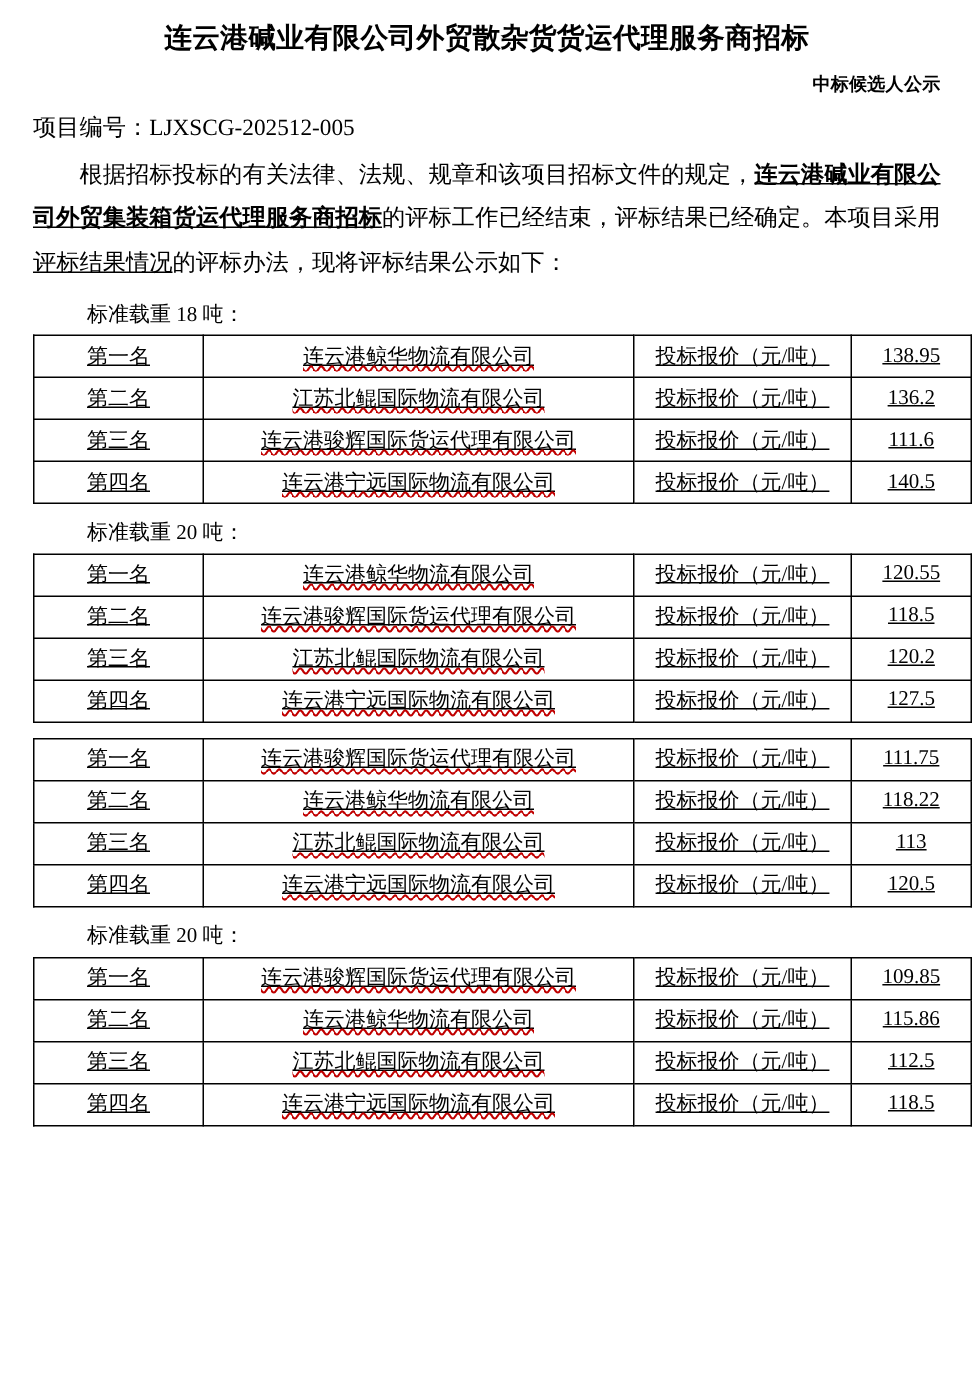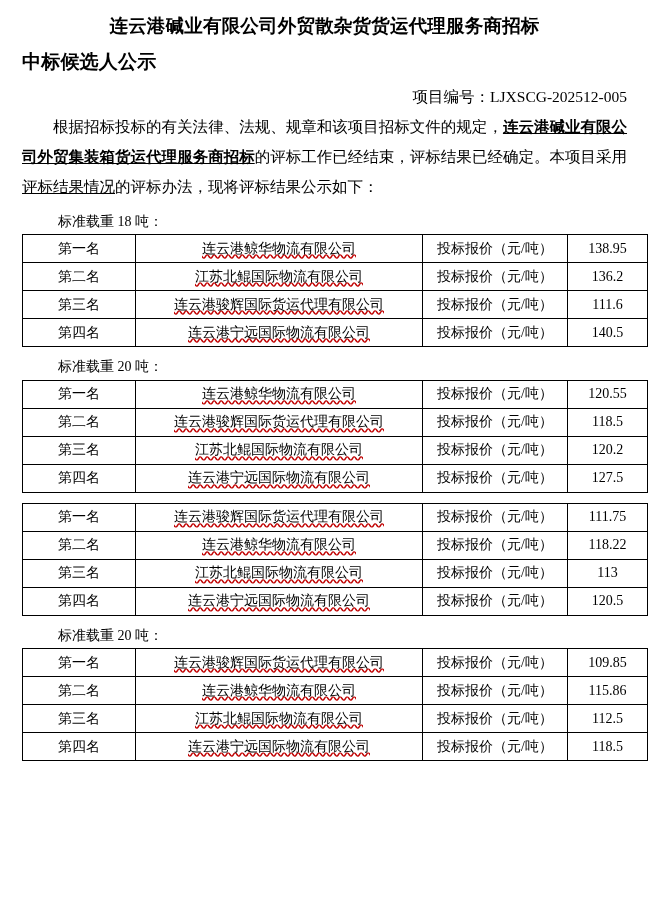--- a/index.html
+++ b/index.html
@@ -21,29 +21,29 @@
   }
   .doc-title {
     text-align: center;
     font-size: 18.5px;
     font-weight: bold;
     line-height: 1.55;
     letter-spacing: 0.2px;
     margin: 4px 0 0 0;
   }
   .doc-subtitle {
-    text-align: left;
-    font-size: 19px;
+    text-align: right;
+    font-size: 12px;
     font-weight: bold;
     line-height: 1.55;
     letter-spacing: 0.2px;
     margin: 6px 0 0 0;
   }
   .project-no {
-    text-align: right;
+    text-align: left;
     font-size: 15.5px;
     line-height: 1.5;
     margin: 9px 0 0 0;
   }
   .para {
     font-size: 15.5px;
     line-height: 1.92;
     text-align: justify;
     text-justify: inter-ideograph;
     margin: 4px 0 0 0;
@@ -68,20 +68,21 @@
   .group-label {
     font-size: 14px;
     margin: 0 0 3px 36px;
     line-height: 1.4;
   }
   table.bid {
     border-collapse: collapse;
     width: 605px;
     margin: 0 auto;
     table-layout: fixed;
+    text-decoration: underline;
   }
   table.bid td {
     border: 1px solid #000000;
     height: 27px;
     font-size: 14px;
     text-align: center;
     vertical-align: middle;
     padding: 0 2px;
   }
   td.rank { width: 108px; }

